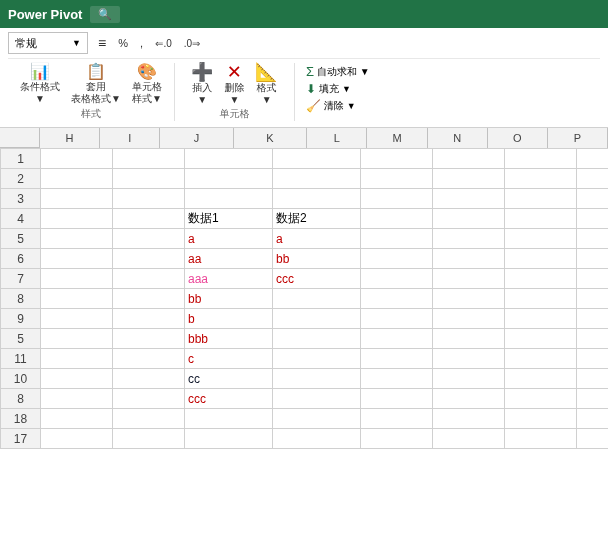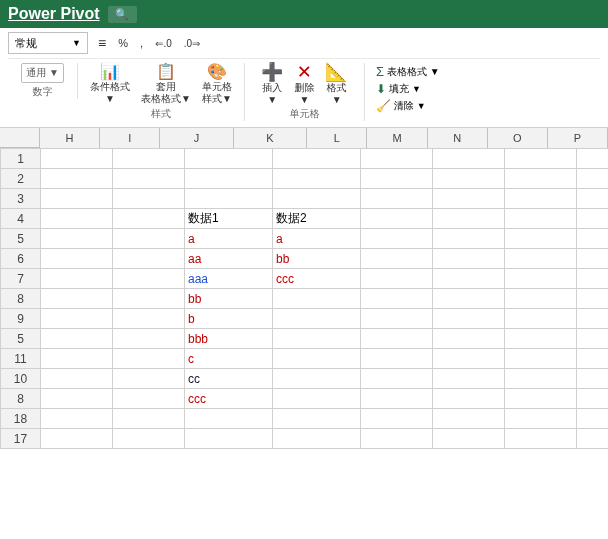--- a/index.html
+++ b/index.html
@@ -176,21 +176,21 @@
       width: 72px;
       min-width: 72px;
       padding: 0 3px;
       background: white;
     }
   </style>
 </head>
 <body>
 
 <div class="top-bar">
-  <span style="font-weight:600; font-size:16px;text-decoration:underline;">Power Pivot</span>
+  <span style="font-weight:600; font-size:13px;">Power Pivot</span>
   <div class="top-bar-search">
     <span style="font-size:11px;">🔍</span>
   </div>
 </div>
 
 <div class="ribbon">
 
   <div class="ribbon-row1">
     <div class="font-box">
       <span>常规</span>
@@ -199,26 +199,20 @@
 
     <span class="align-icon">≡</span>
     <span class="align-icon" style="font-size:11px;">%</span>
     <span class="align-icon" style="font-size:11px;">,</span>
     <span class="align-icon" style="font-size:10px;">⇐.0</span>
     <span class="align-icon" style="font-size:10px;">.0⇒</span>
   </div>
 
   <div class="ribbon-groups">
 
-    <div class="ribbon-group" style="min-width:70px;">
-      <div class="ribbon-group-buttons">
-        <div style="font-size:10px; color:#555; border:1px solid #bbb; padding:2px 4px; border-radius:2px; cursor:pointer;">通用 ▼</div>
-      </div>
-      <div class="ribbon-group-label">数字</div>
-    </div>
 
     <div class="ribbon-group" style="min-width:140px;">
       <div class="ribbon-group-buttons">
         <div class="ribbon-btn">
           <div class="ribbon-btn-icon" style="font-size:16px;">📊</div>
           <div class="ribbon-btn-label">条件格式<br>▼</div>
         </div>
         <div class="ribbon-btn">
           <div class="ribbon-btn-icon" style="font-size:16px;">📋</div>
           <div class="ribbon-btn-label">套用<br>表格格式▼</div>
@@ -248,21 +242,21 @@
       </div>
       <div class="ribbon-group-label">单元格</div>
     </div>
 
     <div class="ribbon-group" style="min-width:80px;">
       <div class="ribbon-group-buttons">
         <div class="ribbon-small-group">
           <div class="ribbon-small-btn">
             <span style="font-size:13px; color:#217346;">Σ</span>
 
-            <span style="font-size:10px;">表格格式 ▼</span>
+            <span style="font-size:10px;">自动求和 ▼</span>
           </div>
           <div class="ribbon-small-btn">
             <span style="font-size:12px; color:#217346;">⬇</span>
             <span style="font-size:10px;">填充</span>
             <span style="font-size:9px;">▼</span>
           </div>
           <div class="ribbon-small-btn">
             <span style="font-size:12px; color:#c00000;">🧹</span>
             <span style="font-size:10px;">清除</span>
             <span style="font-size:9px;">▼</span>
@@ -355,21 +349,21 @@
             <td class="cell" style="width: 88px; min-width: 88px; color: rgb(192, 0, 0);">bb</td>
             <td class="cell" style="width: 72px; min-width: 72px;"></td>
             <td class="cell" style="width: 72px; min-width: 72px;"></td>
             <td class="cell" style="width: 72px; min-width: 72px;"></td>
             <td class="cell" style="width: 72px; min-width: 72px;"></td>
           </tr>
           <tr>
             <td class="row-num">7</td>
             <td class="cell" style="width: 72px; min-width: 72px;"></td>
             <td class="cell" style="width: 72px; min-width: 72px;"></td>
-            <td class="cell" style="width: 88px; min-width: 88px; color: #1d4ed8;">aaa</td>
+            <td class="cell" style="width: 88px; min-width: 88px; color: #ec4899;">aaa</td>
             <td class="cell" style="width: 88px; min-width: 88px; color: rgb(192, 0, 0);">ccc</td>
             <td class="cell" style="width: 72px; min-width: 72px;"></td>
             <td class="cell" style="width: 72px; min-width: 72px;"></td>
             <td class="cell" style="width: 72px; min-width: 72px;"></td>
             <td class="cell" style="width: 72px; min-width: 72px;"></td>
           </tr>
           <tr>
             <td class="row-num">8</td>
             <td class="cell" style="width: 72px; min-width: 72px;"></td>
             <td class="cell" style="width: 72px; min-width: 72px;"></td>

